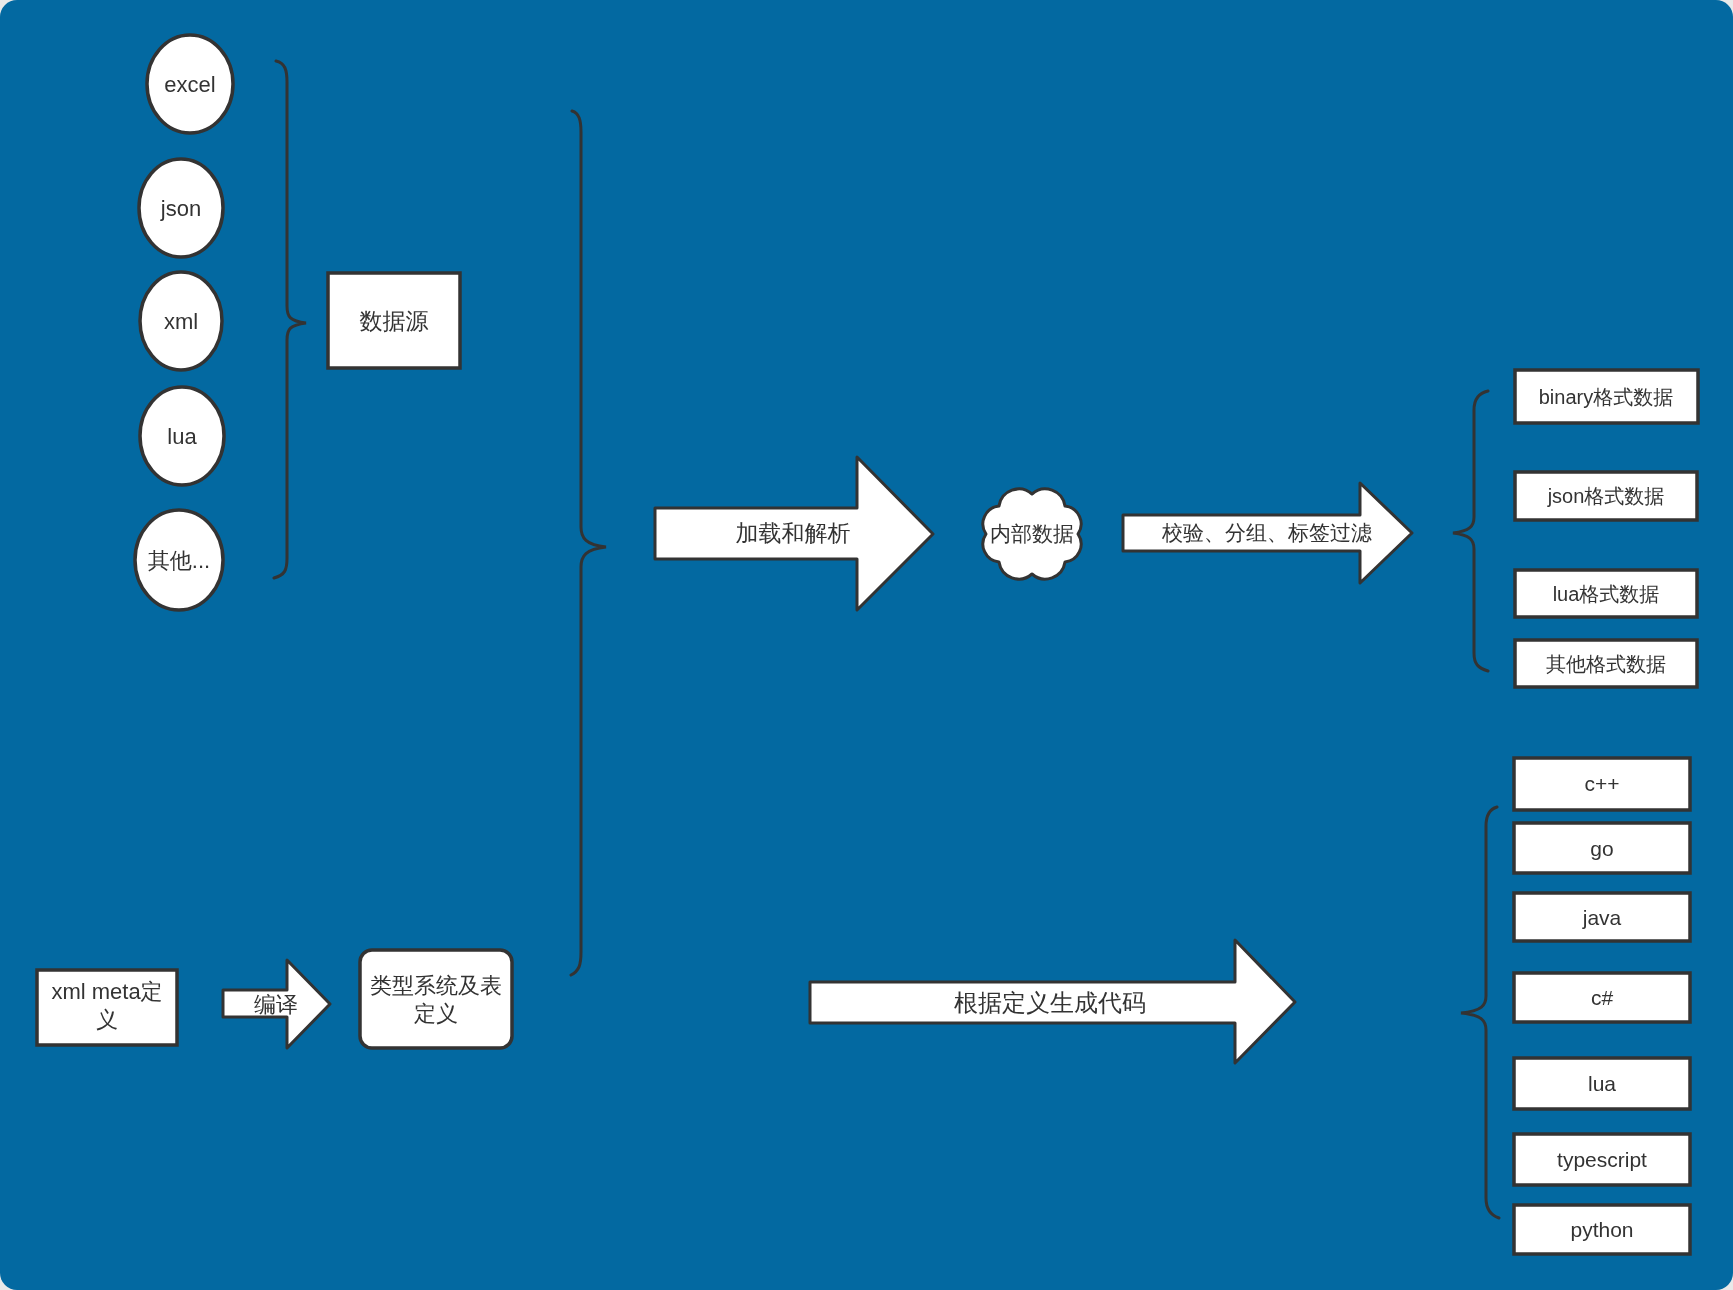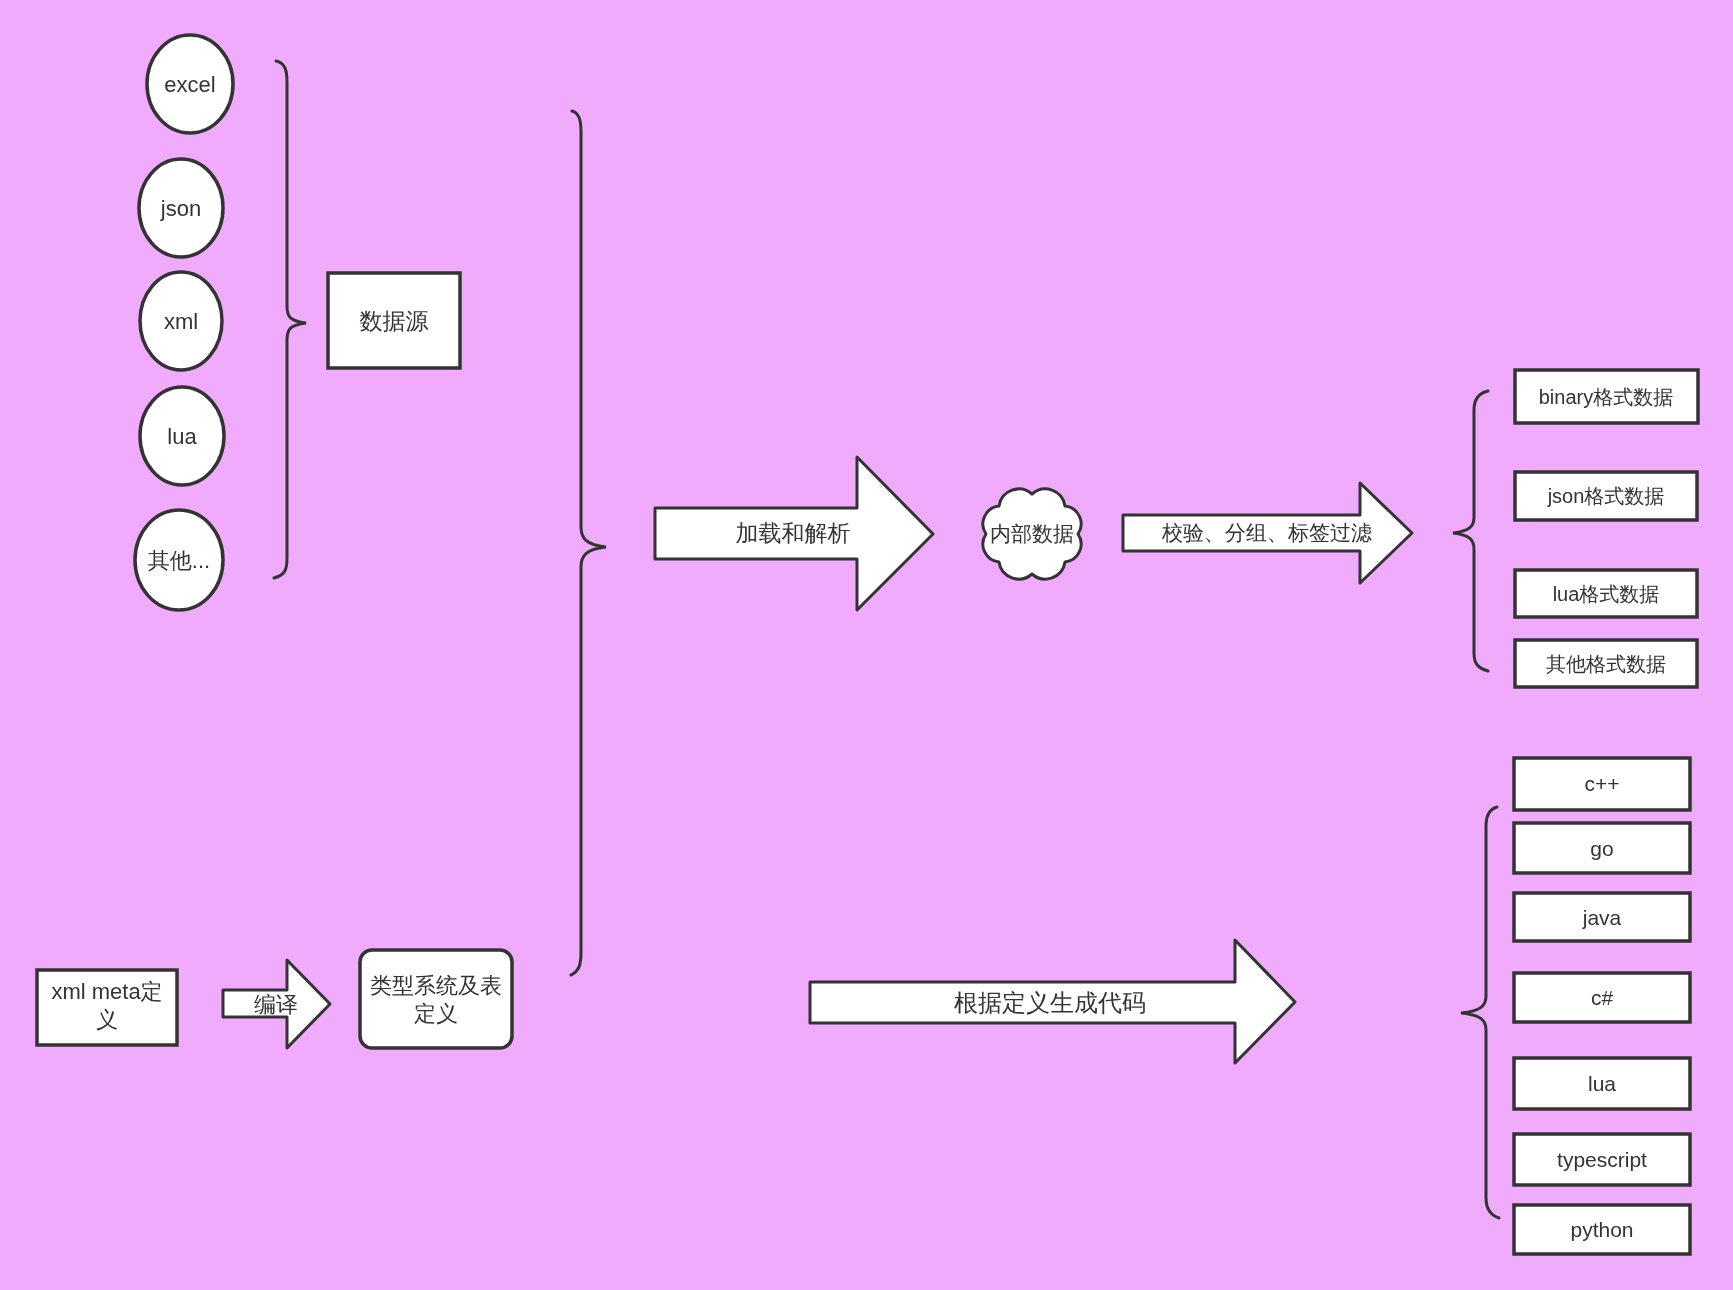--- a/index.html
+++ b/index.html
@@ -4,22 +4,23 @@
 <style>
   html,body{margin:0;padding:0;}
   body{
     background:#e9e9e9;
     font-family:"Liberation Sans", sans-serif;
   }
   #canvas{
     position:relative;
     width:1733px;
     height:1290px;
-    background:#f0abfc;
+    background:#0369a1;
     overflow:hidden;
+    border-radius:17px;
   }
   svg{display:block;}
   .shape{
     fill:#ffffff;
     stroke:#333333;
     stroke-width:3.5;
   }
   .arrow{
     fill:#ffffff;
     stroke:#333333;

